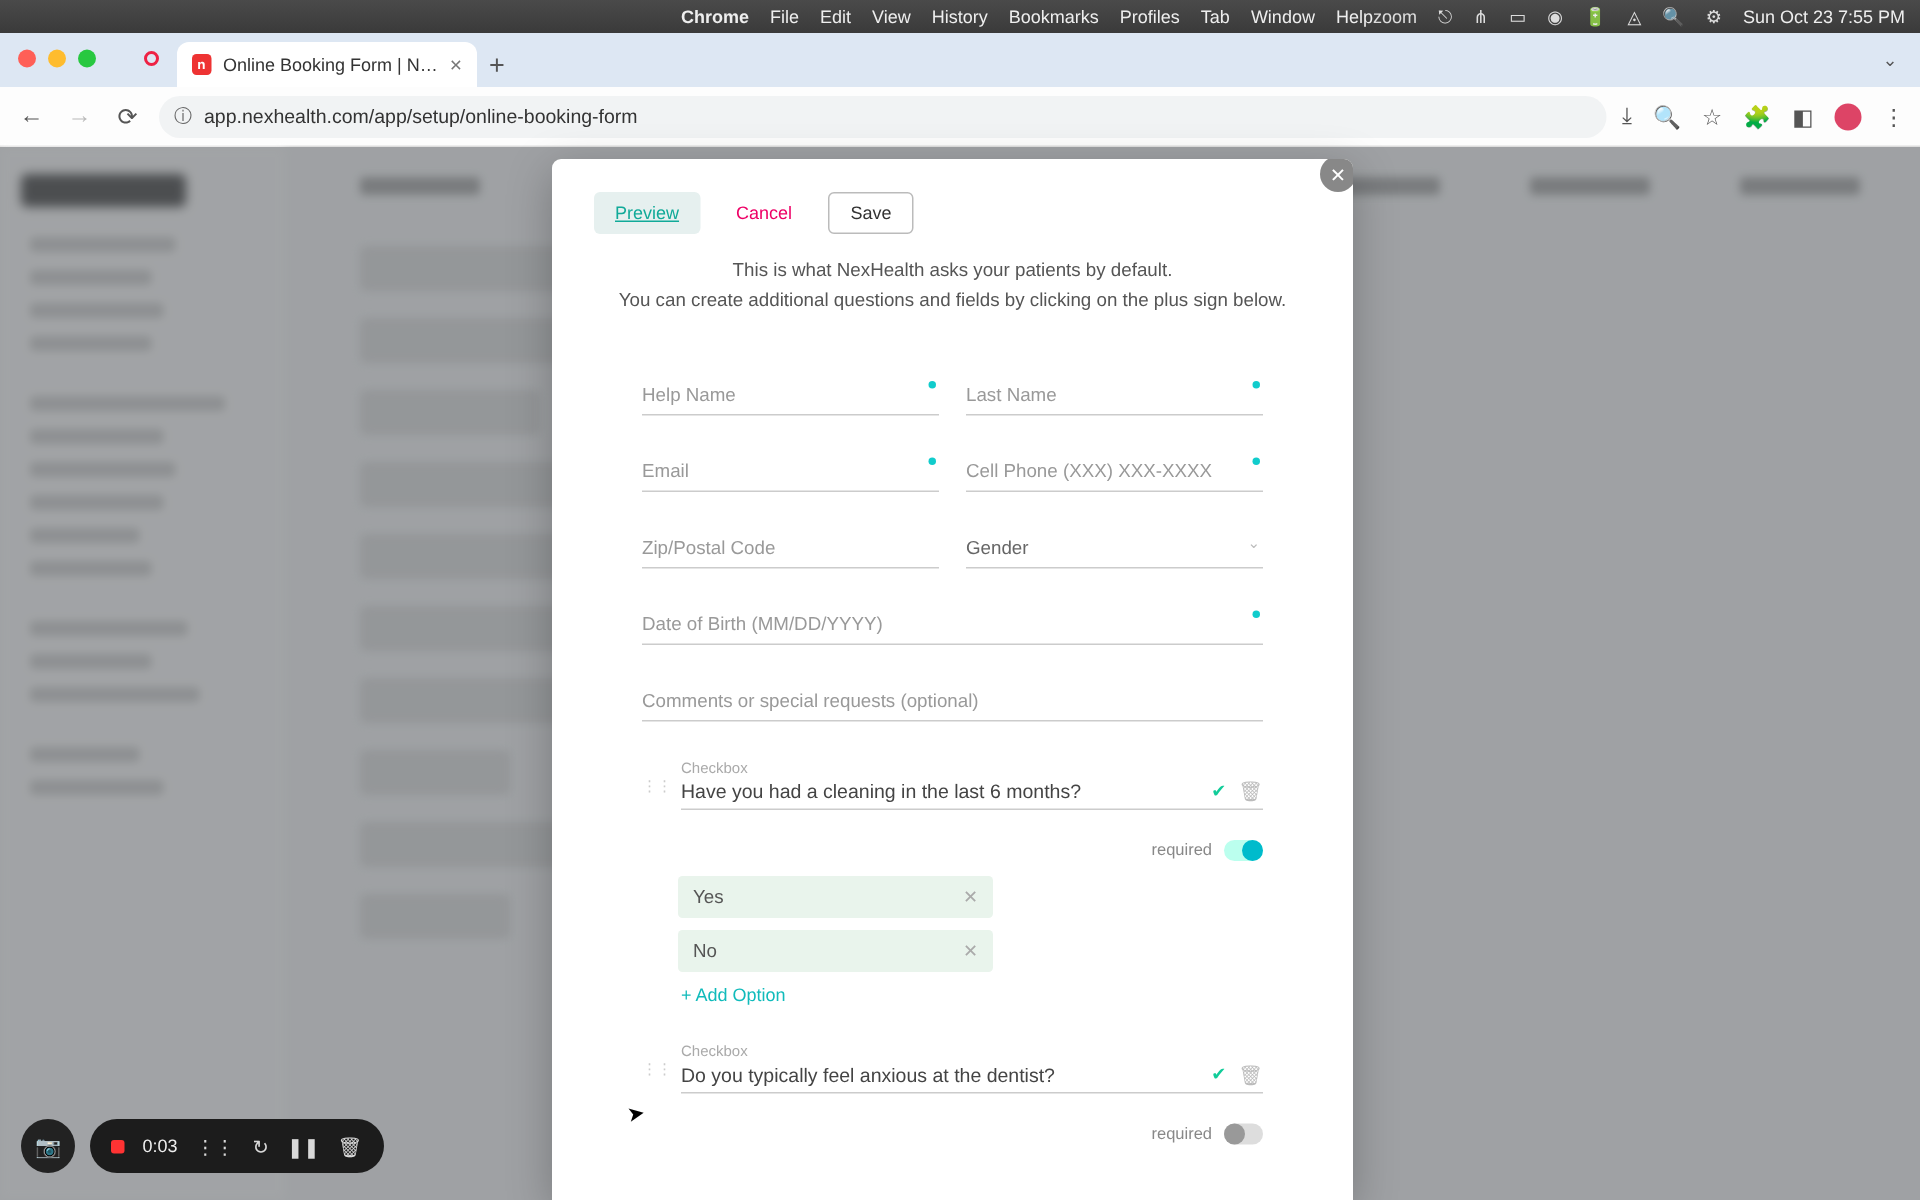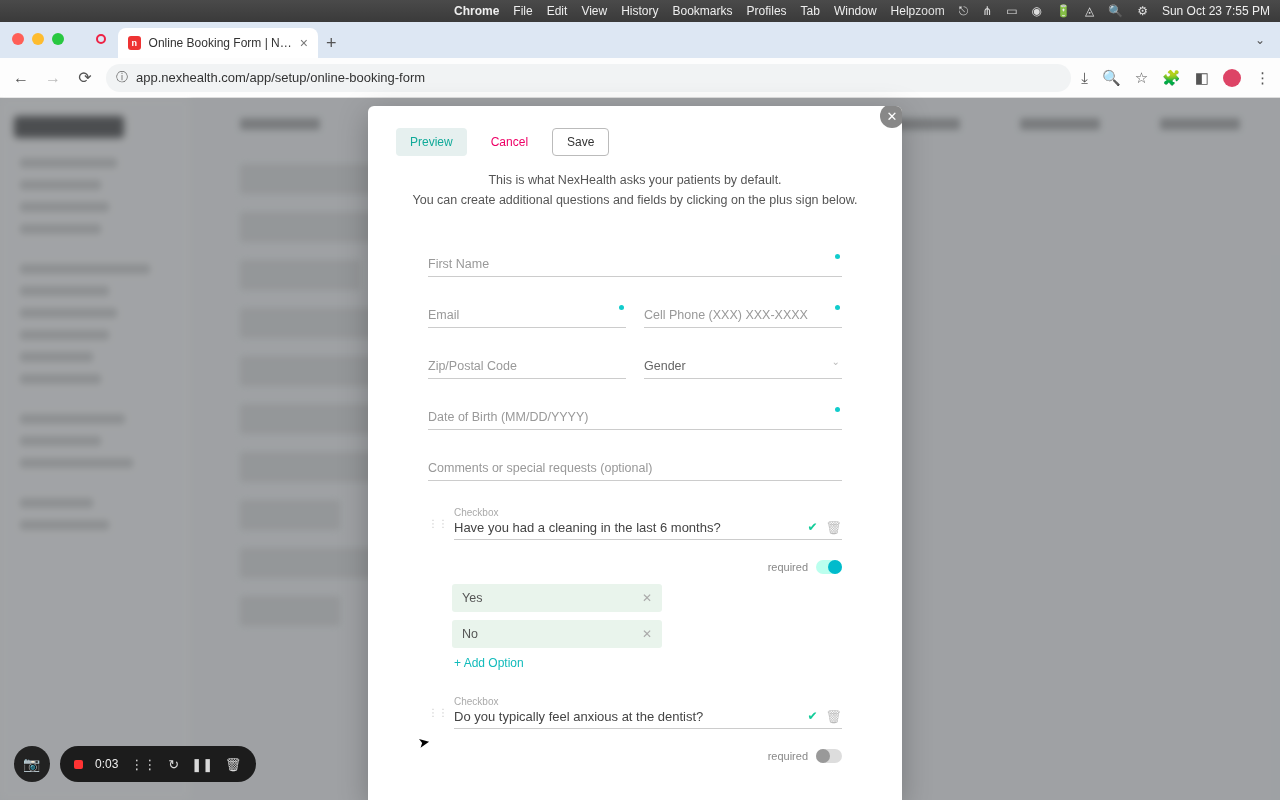--- a/index.html
+++ b/index.html
@@ -46,21 +46,21 @@
   .fake-block{height:30px;background:#ddd;border-radius:4px;margin:18px 0;width:280px;}
 
   .overlay { position:absolute; inset:0; background:rgba(50,55,60,0.45); }
 
   
   .modal { position:absolute; left:368px; top:8px; width:534px; height:calc(100% - 8px); background:#fff; border-radius:6px 6px 0 0; box-shadow:0 8px 30px rgba(0,0,0,0.25); display:flex; flex-direction:column; overflow:hidden;}
   .modal-close { position:absolute; top:-2px; right:-2px; width:24px; height:24px; background:#888; color:#fff; border-radius:50%; display:flex;align-items:center;justify-content:center; font-size:13px; z-index:10;}
   .modal-header { padding:22px 28px 10px; display:flex; align-items:center; gap:10px;}
   .modal-title { font-size:22px; font-weight:600; color:#333; flex:1;}
   .btn { height:28px; padding:0 14px; border-radius:4px; font-size:12px; display:flex; align-items:center; cursor:pointer; }
-  .btn-preview { background:#e6f0ef; color:#1a9; font-weight:500;}
+  .btn-preview { background:#e6f0ef; color:#1a9; font-weight:500;text-decoration:underline;}
   .btn-cancel { color:#e06; background:transparent;}
   .btn-save { border:1px solid #bbb; color:#333; font-weight:500;}
   .modal-intro { text-align:center; font-size:12.5px; color:#555; padding:4px 40px 16px; line-height:1.6;}
 
   .modal-body { flex:1; overflow-y:auto; padding:0 60px 20px;}
   .field-row { display:flex; gap:18px; margin-top:22px;}
   .field { flex:1; position:relative; border-bottom:1px solid #ccc; padding:6px 0 4px;}
   .field-label { font-size:12.5px; color:#999; }
   .field .dot { position:absolute; right:2px; top:6px; width:5px;height:5px;background:#1cc;border-radius:50%;}
   .field.select .chev { position:absolute; right:2px; top:6px; color:#bbb; font-size:10px;}
@@ -223,21 +223,25 @@
           </div>
       </div>
       <div class="modal-intro">
         <div>This is what NexHealth asks your patients by default.</div>
         <div>You can create additional questions and fields by clicking on the plus sign below.</div>
       </div>
       <div class="modal-body">
 
         <div class="field-row">
           <div class="field">
-            <span class="field-label">First Name</span>
+            <span class="field-label">Help Name</span>
+            <span class="dot"></span>
+          </div>
+          <div class="field">
+            <span class="field-label">Last Name</span>
             <span class="dot"></span>
           </div>
         </div>
 
         <div class="field-row">
           <div class="field">
             <span class="field-label">Email</span>
             <span class="dot"></span>
           </div>
           <div class="field">

